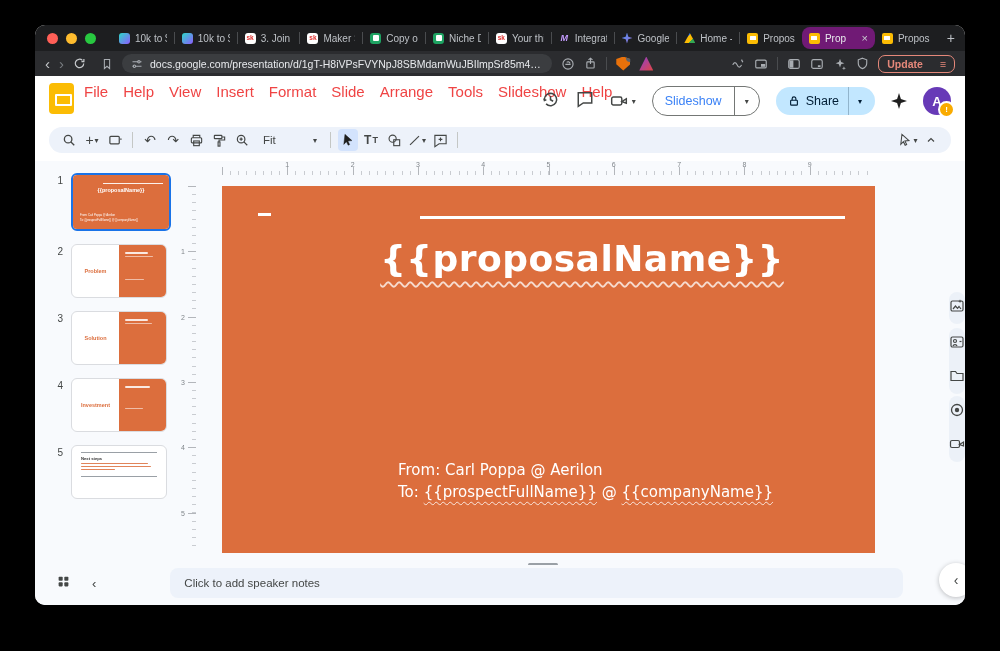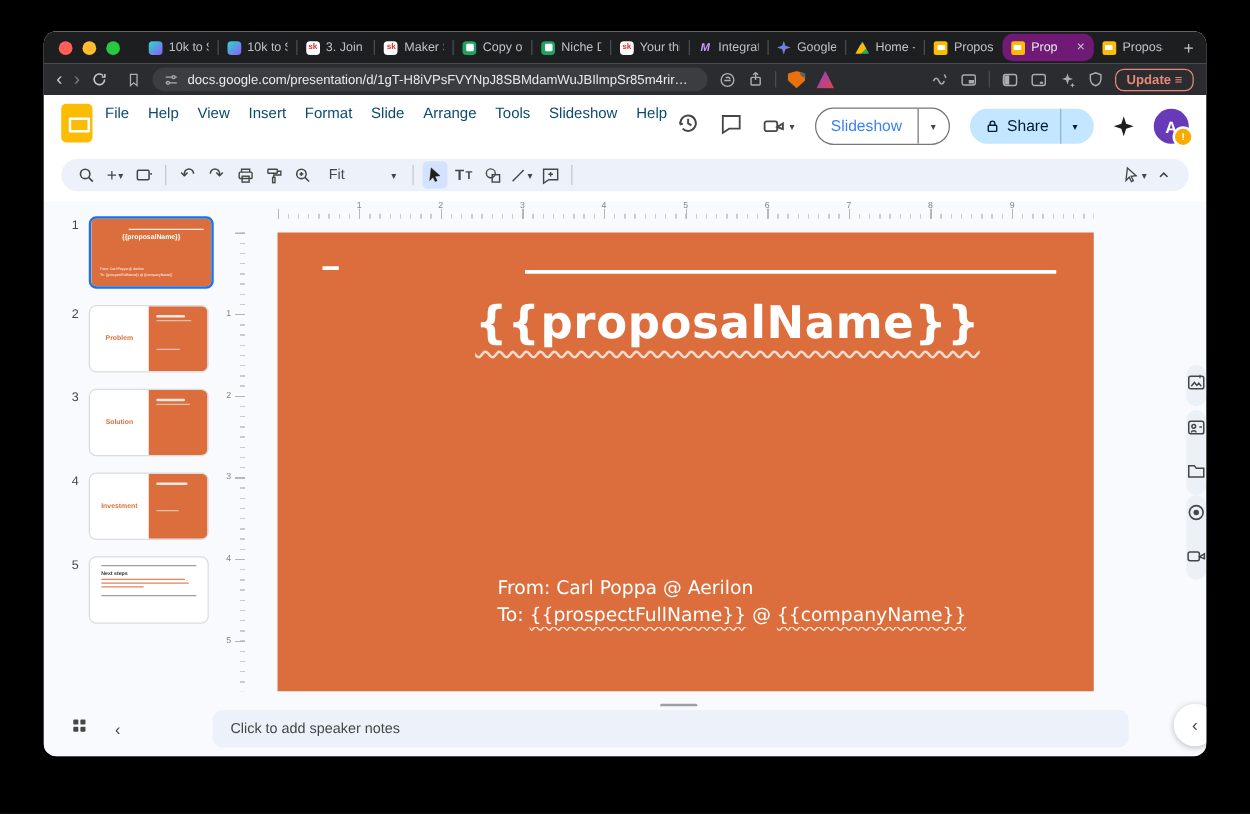--- a/index.html
+++ b/index.html
@@ -41,32 +41,32 @@
   .urlpill{flex:1;min-width:0;height:19px;background:#3B3D40;border-radius:10px;display:flex;align-items:center;
     padding:0 9px;gap:7px;}
   .urltext{font-size:10.5px;color:#E8EAED;white-space:nowrap;overflow:hidden;text-overflow:ellipsis;min-width:0;}
   .vsep-dark{width:1px;height:13px;background:#4A4C4F;}
   .ext{position:relative;width:14px;height:14px;}
   .ext-shield{background:#E8710A;clip-path:polygon(50% 0,100% 18%,100% 55%,50% 100%,0 55%,0 18%);}
   .ext-tri{background:linear-gradient(135deg,#8E3FD0,#E04545);clip-path:polygon(50% 0,100% 100%,0 100%);}
   .badge-dot{position:absolute;right:-4px;top:-3px;width:8px;height:8px;border-radius:50%;font-size:5px;
     color:#fff;display:flex;align-items:center;justify-content:center;}
   .bd-gray{background:#5F6368;}.bd-orange{background:#E8710A;}
-  .updatebtn{display:flex;align-items:center;gap:3px;border:1px solid #E5887A;color:#E5887A;border-radius:7px;
+  .updatebtn{display:flex;align-items:center;gap:17px;border:1px solid #E5887A;color:#E5887A;border-radius:7px;
     padding:2px 8px;font-size:10.5px;font-weight:600;flex:none;}
   
   .appheader{background:#fff;height:43px;display:flex;align-items:flex-start;padding:5px 14px 0 12px;flex:none;}
   .slogo{width:25px;height:31px;background:#FBBC04;border-radius:4px;position:relative;margin:2px 10px 0 2px;flex:none;}
   .slogo::after{content:"";position:absolute;left:6px;top:11px;width:13px;height:8px;border:2px solid #fff;border-radius:1px;}
   .headcenter{display:flex;flex-direction:column;min-width:0;}
   .titlerow{display:flex;align-items:center;gap:10px;}
   .doctitle{font-size:14px;color:#1F1F1F;font-weight:500;white-space:nowrap;}
   .titleicon{color:#444746;font-size:12px;}
   .menurow{display:flex;gap:15px;margin-top:2px;}
-  .menuitem{font-size:12px;color:#0c4a6e;}
+  .menuitem{font-size:15px;color:#ef4444;}
   .headright{margin-left:auto;display:flex;align-items:center;gap:16px;padding-top:5px;flex:none;}
   .hicon{color:#444746;}
   .caret{font-size:8px;color:#444746;}
   .slideshow{display:flex;align-items:center;height:28px;border:1px solid #747775;border-radius:15px;overflow:hidden;}
   .slideshow .lbl{padding:0 12px;font-size:12.5px;color:#3b82f6;font-weight:500;}
   .slideshow .dd{width:24px;align-self:stretch;display:flex;align-items:center;justify-content:center;border-left:1px solid #747775;}
   .sharebtn{display:flex;align-items:center;height:28px;background:#C2E7FF;border-radius:15px;padding:0 4px 0 12px;gap:6px;}
   .sharebtn .lbl{font-size:12.5px;color:#001D35;font-weight:500;}
   .sharebtn .dd{width:22px;height:100%;display:flex;align-items:center;justify-content:center;border-left:1px solid rgba(0,29,53,.25);margin-left:3px;}
   .sharebtn .caret{color:#001D35;}

